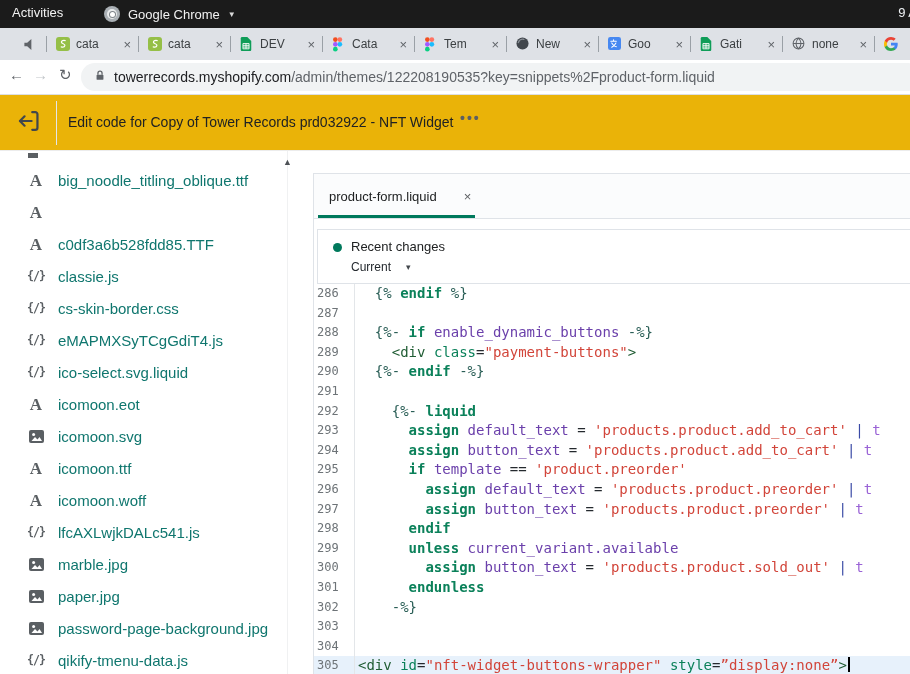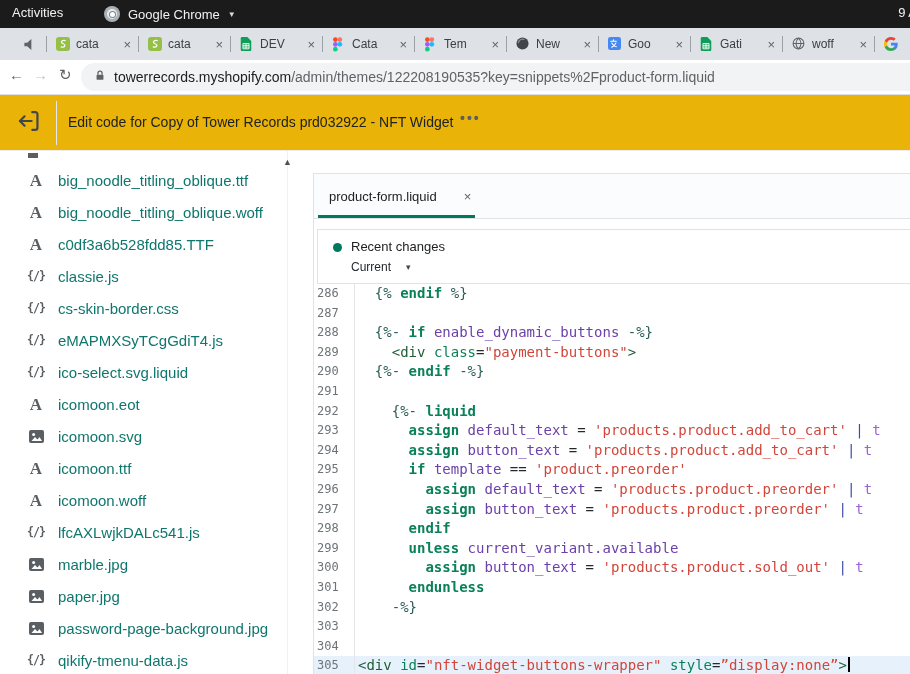--- a/index.html
+++ b/index.html
@@ -219,21 +219,21 @@
 
   <div class="btab">
 
     <span class="fav">
       <svg width="13" height="13" viewBox="0 0 14 14" fill="none" stroke="#5f6368" stroke-width="1.1">
             <circle cx="7" cy="7" r="5.8"></circle>
             <path d="M1.2 7h11.6M7 1.2c-3.6 3.5-3.6 8.1 0 11.6M7 1.2c3.6 3.5 3.6 8.1 0 11.6"></path>
           </svg>
     </span>
 
-    <span class="tab-label">woff</span>
+    <span class="tab-label">none</span>
     <span class="tab-close">×</span>
   </div>
 
   <div class="btab">
 
     <span class="fav">
       <svg width="14" height="14" viewBox="0 0 18 18">
             <path fill="#4285F4" d="M17.64 9.2c0-.637-.057-1.251-.164-1.84H9v3.481h4.844a4.14 4.14 0 0 1-1.796 2.716v2.259h2.908c1.702-1.567 2.684-3.875 2.684-6.615z"></path>
             <path fill="#34A853" d="M9 18c2.43 0 4.467-.806 5.956-2.18l-2.908-2.259c-.806.54-1.837.86-3.048.86-2.344 0-4.328-1.584-5.036-3.711H.957v2.332A8.997 8.997 0 0 0 9 18z"></path>
             <path fill="#FBBC05" d="M3.964 10.71A5.41 5.41 0 0 1 3.682 9c0-.593.102-1.17.282-1.71V4.958H.957A8.996 8.996 0 0 0 0 9c0 1.452.348 2.827.957 4.042l3.007-2.332z"></path>
@@ -279,21 +279,20 @@
   <div class="file-list">
   <div class="file-row">
     <span class="f-ic font">A</span>
 
     <span class="f-label">big_noodle_titling_oblique.ttf</span>
   </div>
 
   <div class="file-row">
     <span class="f-ic font">A</span>
 
-    <span class="f-label">big_noodle_titling_oblique.woff</span>
   </div>
 
   <div class="file-row">
     <span class="f-ic font">A</span>
 
     <span class="f-label">c0df3a6b528fdd85.TTF</span>
   </div>
 
   <div class="file-row">
 

